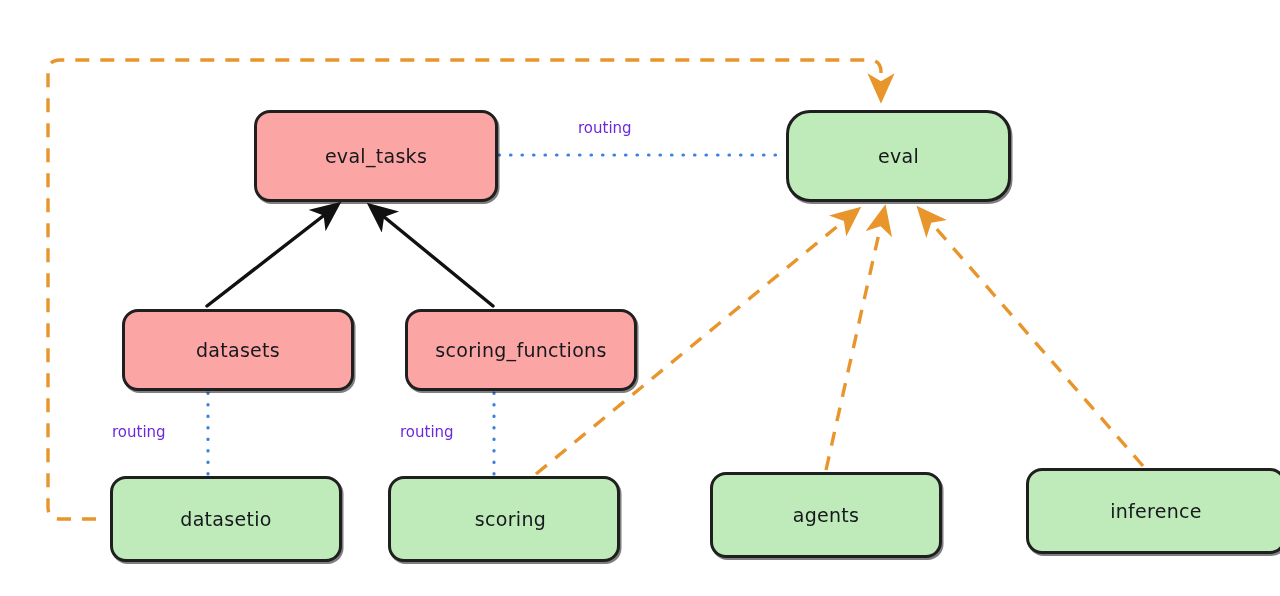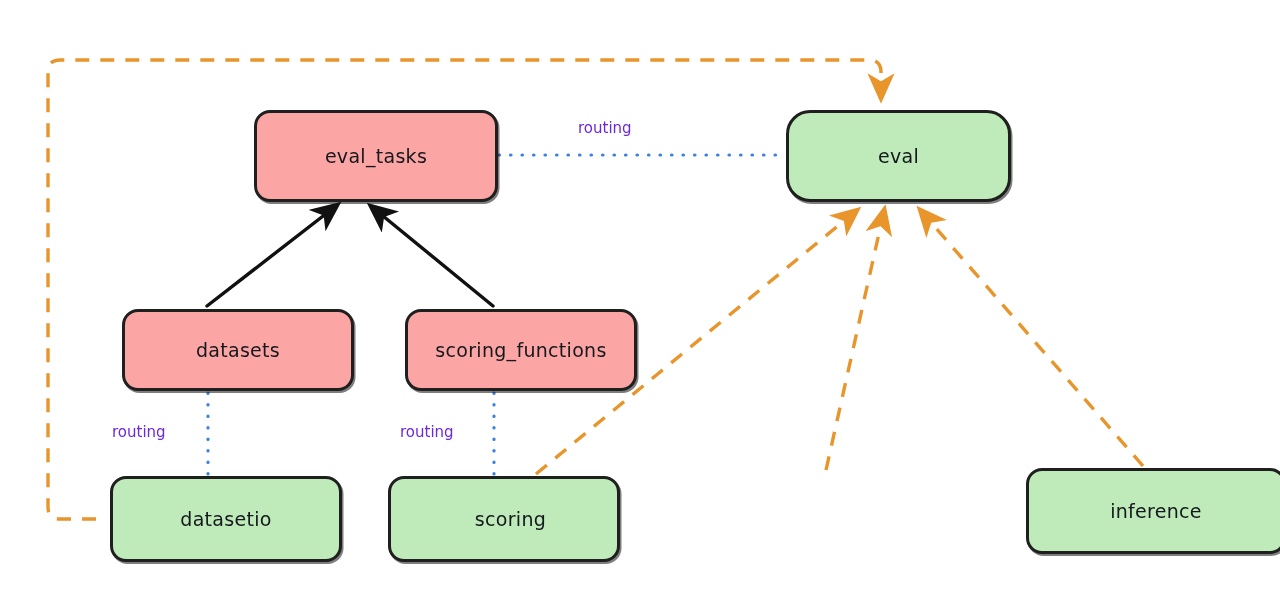--- a/index.html
+++ b/index.html
@@ -107,20 +107,23 @@
   </div>
 
   <div class="node node-green" style="left:98px; top:476px; width:232px; height:86px;margin-left:12px;">
     <span>datasetio</span>
   </div>
 
   <div class="node node-green" style="left:388px; top:476px; width:232px; height:86px;padding-left:13px;">
     <span>scoring</span>
   </div>
 
+  <div class="node node-green" style="left:710px; top:472px; width:232px; height:86px;">
+    <span>agents</span>
+  </div>
 
   <div class="node node-green" style="left:1026px; top:468px; width:260px; height:86px;">
     <span>inference</span>
   </div>
 
   <div class="edge-label" style="left:578px; top:119px;">routing</div>
 
   <div class="edge-label" style="left:112px; top:423px;">routing</div>
 
   <div class="edge-label" style="left:400px; top:423px;">routing</div>

